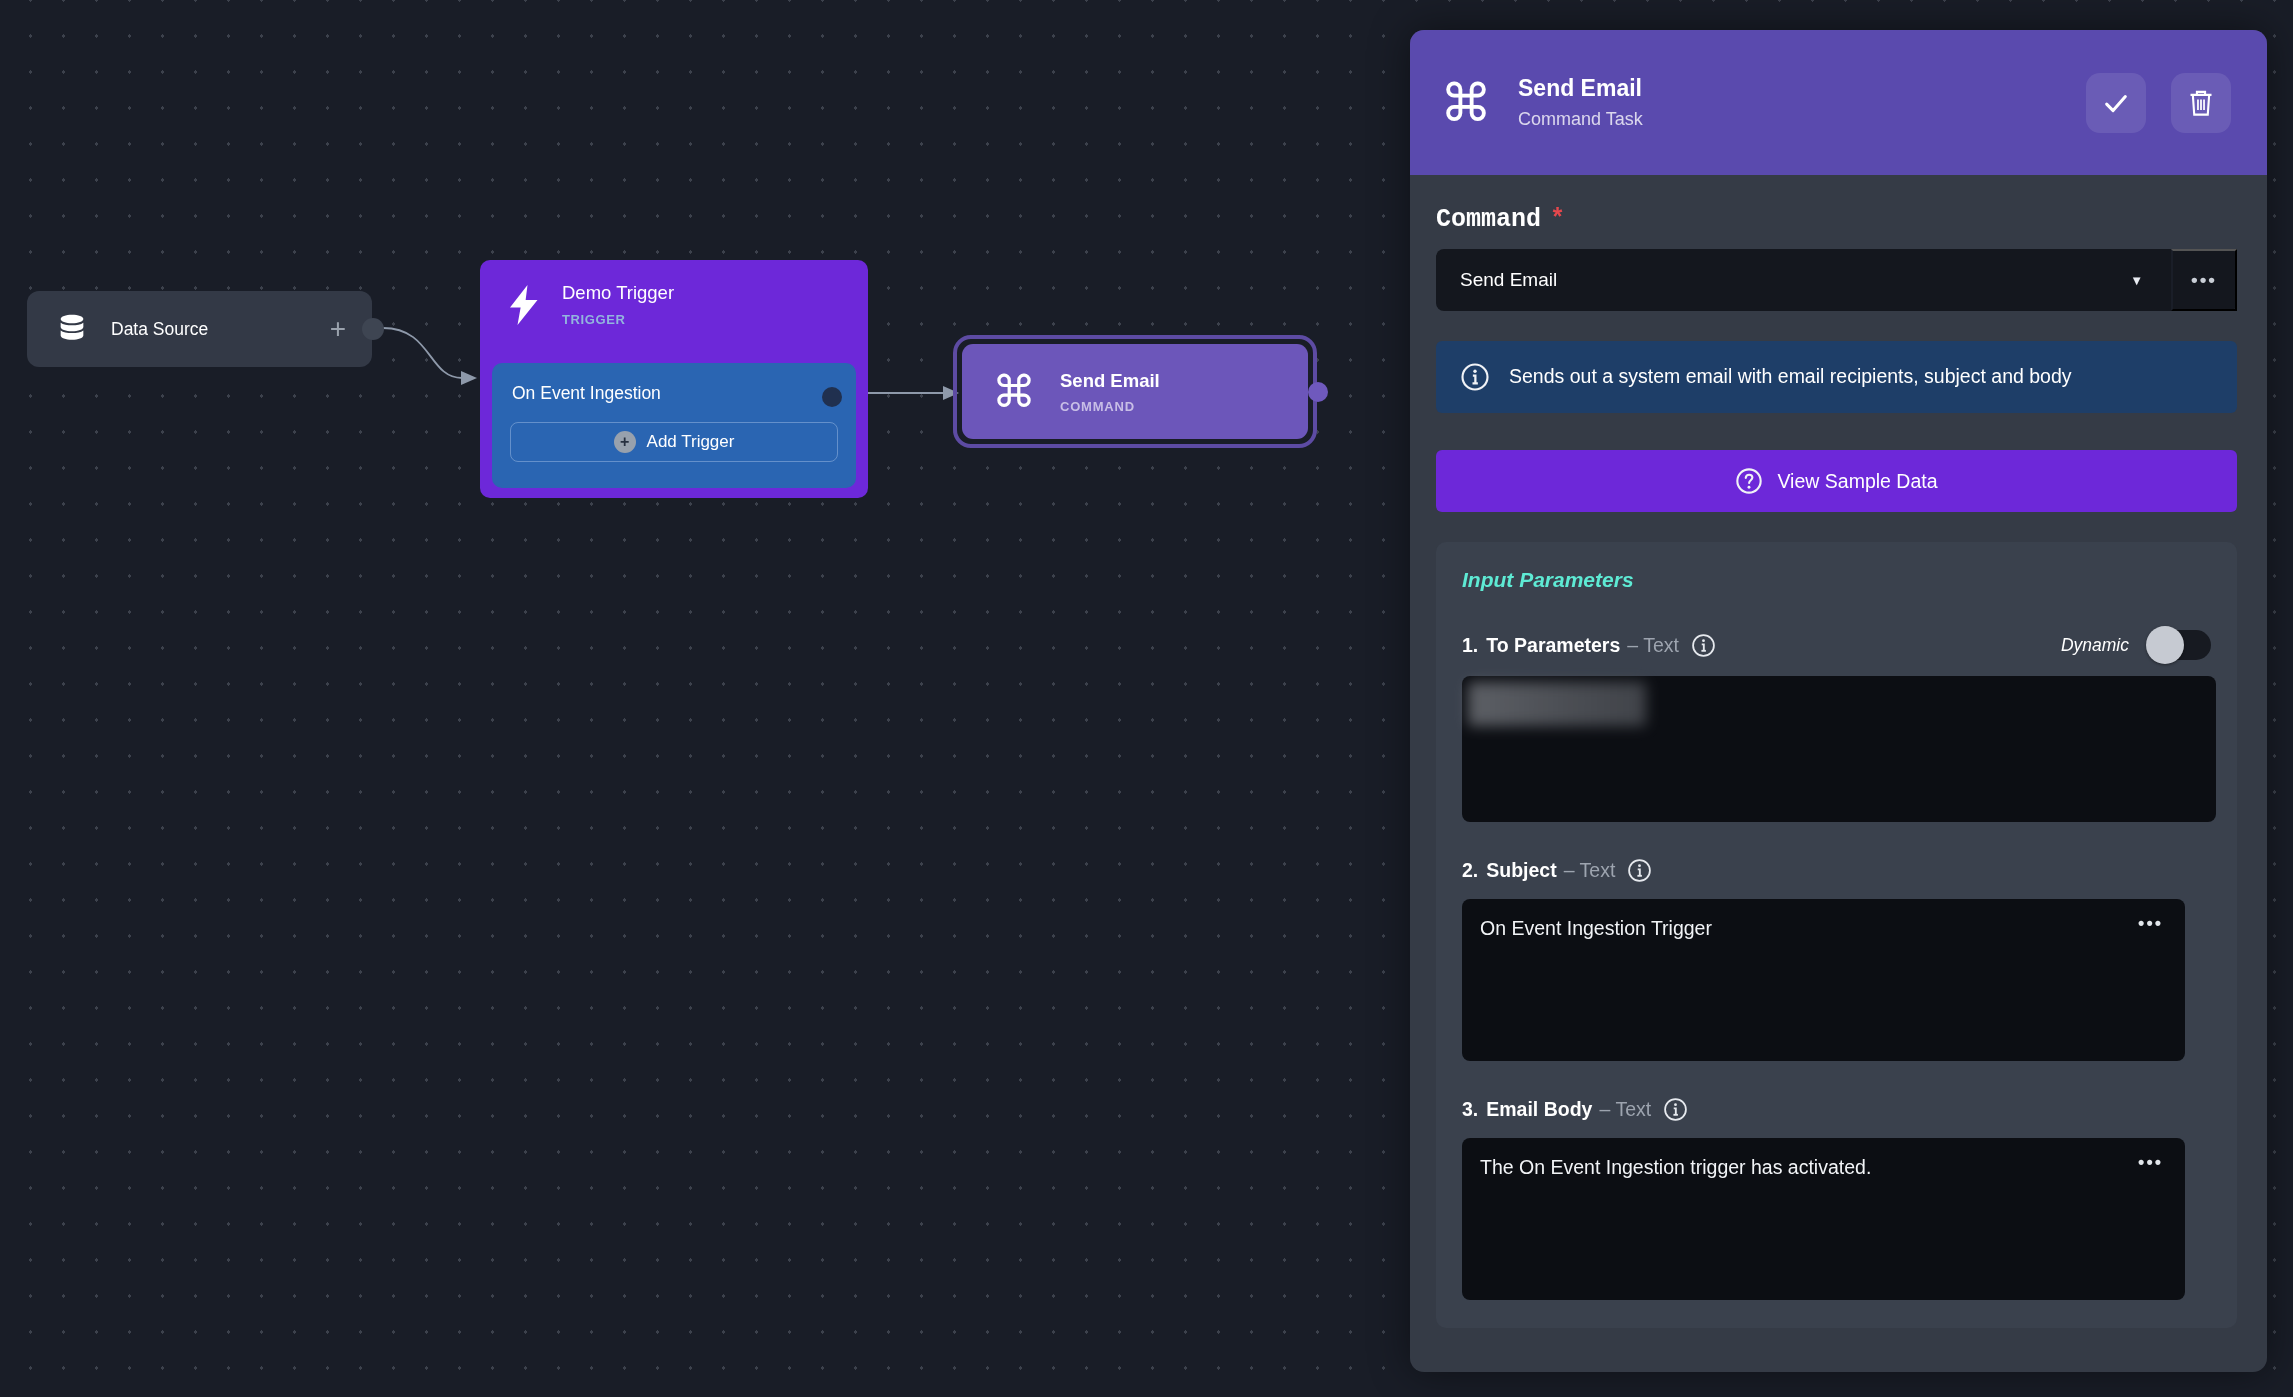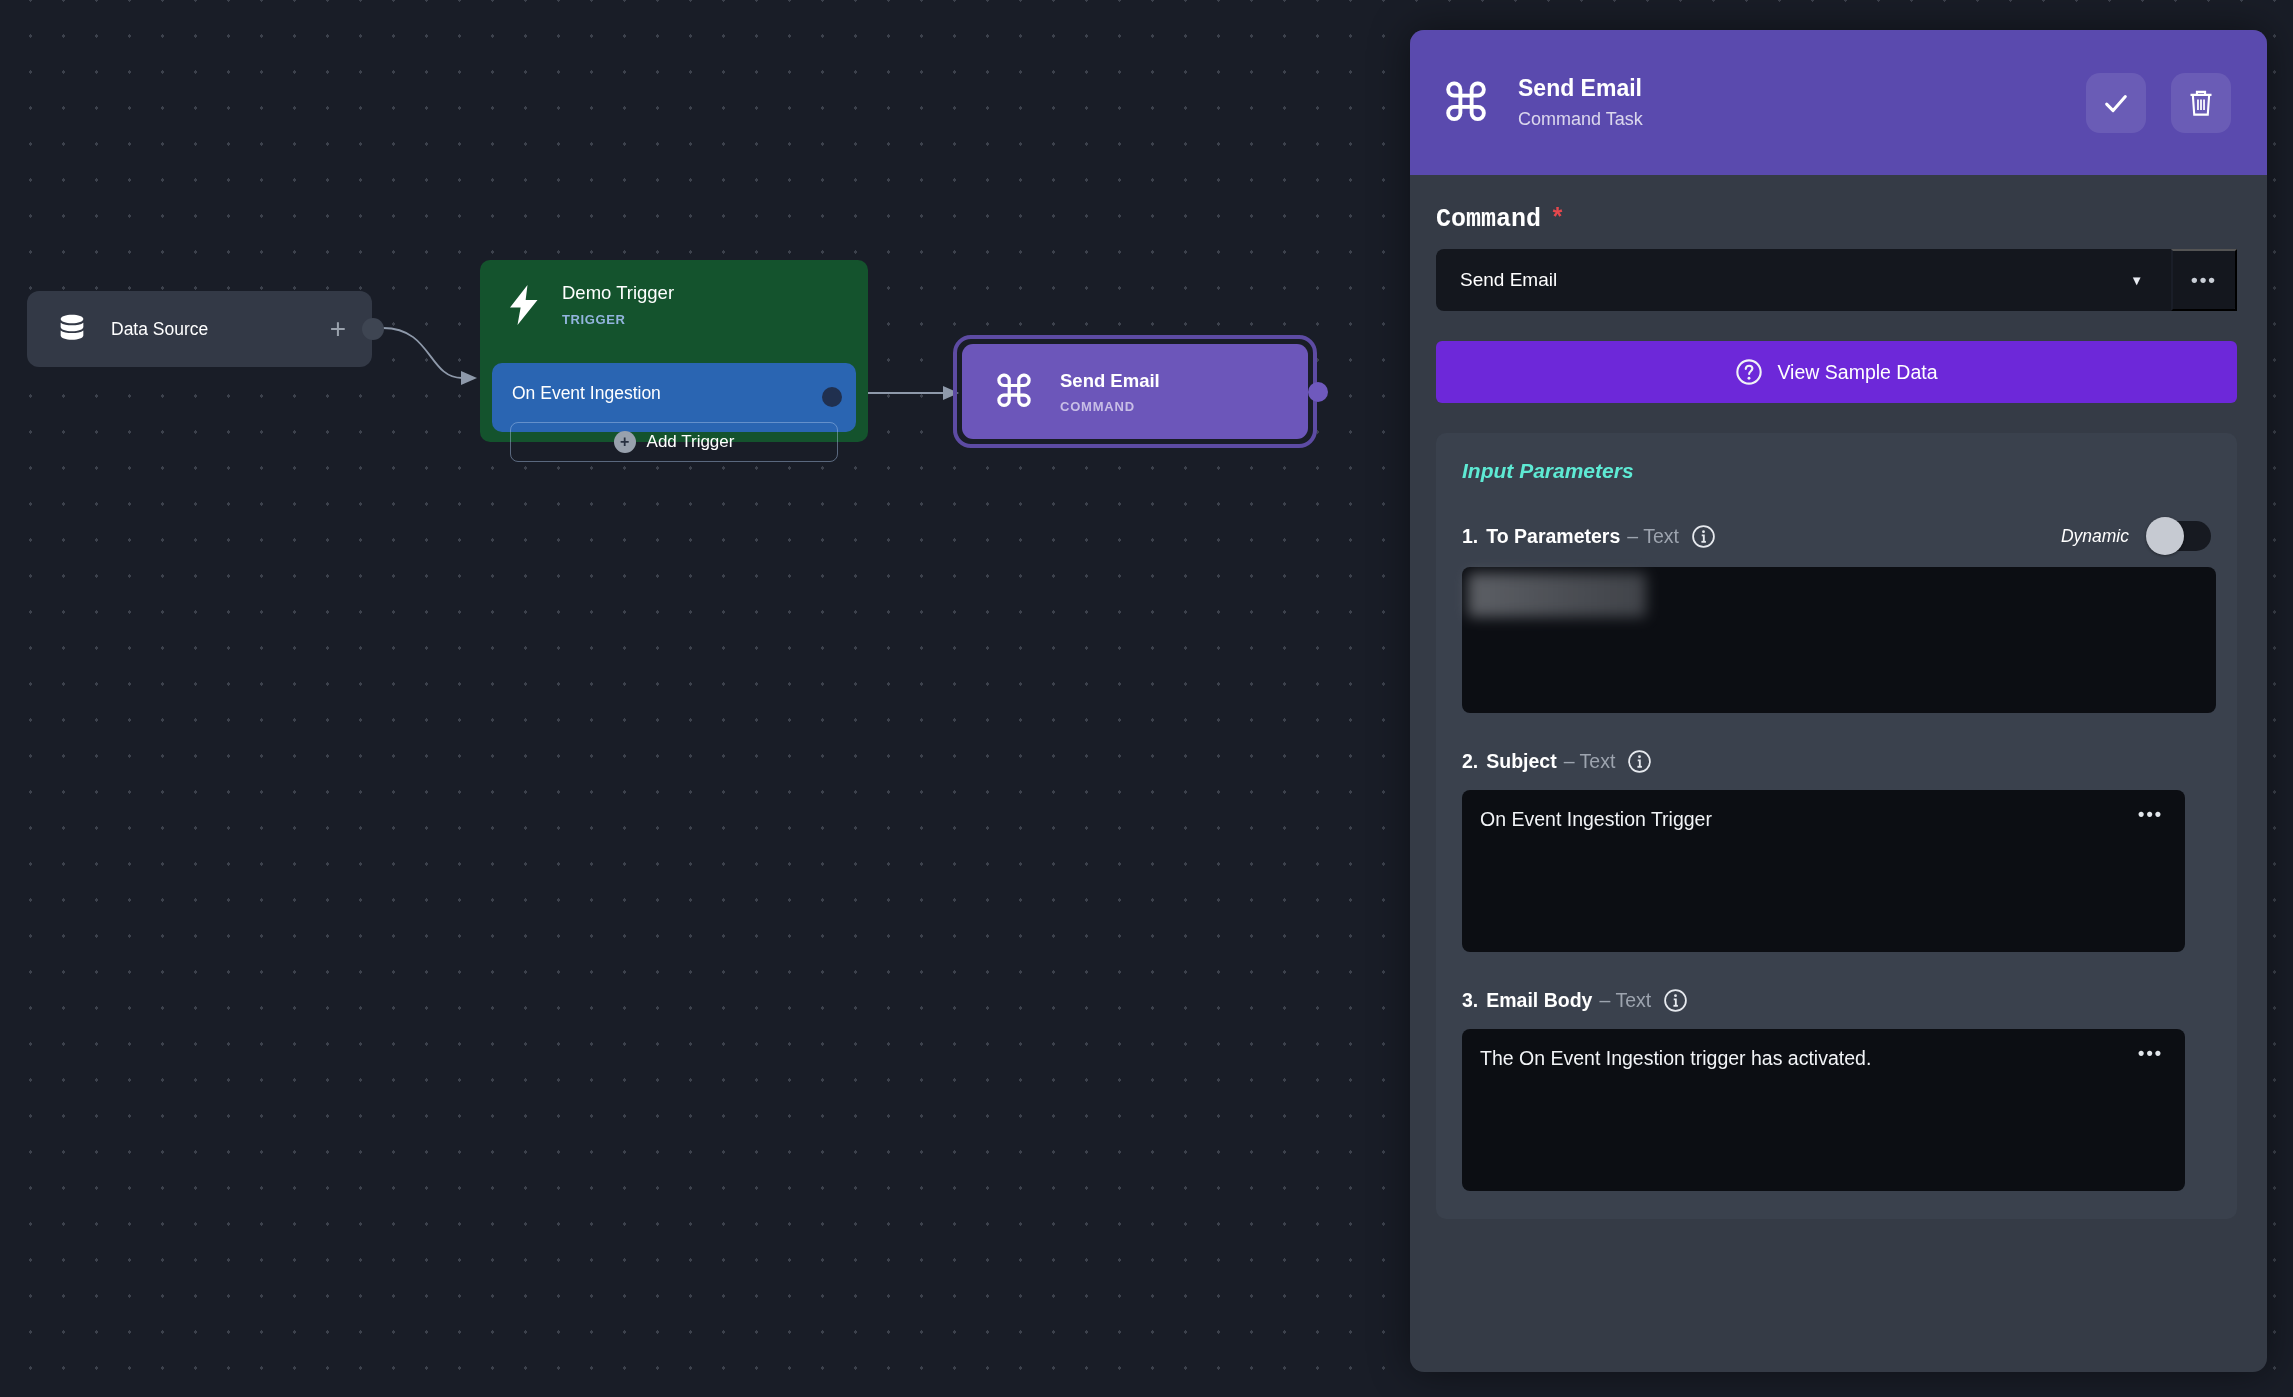--- a/index.html
+++ b/index.html
@@ -24,22 +24,22 @@
   }
   #node-data-source .db-ico { width:34px; height:36px; margin-right:22px; flex:none; }
   #node-data-source .ds-label { font-size:17.5px; color:#fff; flex:1; }
   #node-data-source .plus-glyph { font-size:28px; color:#9aa2ad; font-weight:400; }
   .port { position:absolute; border-radius:50%; }
   #port-data-source { right:-12px; top:50%; transform:translateY(-50%); width:22px; height:22px; background:#3e4552; }
 
   #connector-layer { position:absolute; left:0; top:0; width:1410px; height:600px; pointer-events:none; }
 
   #node-demo-trigger {
-    left:480px; top:260px; width:388px; height:182px;
-    background:#14532d; border-radius:10px;
+    left:480px; top:260px; width:388px; height:238px;
+    background:#6d28d9; border-radius:10px;
   }
   .dt-header { display:flex; align-items:flex-start; padding:22px 24px 0 30px; gap:22px; }
   .bolt-ico { width:30px; height:42px; flex:none; margin-top:2px; }
   .dt-title { font-size:18.5px; color:#fff; margin-bottom:8px; }
   .dt-type { font-size:13px; font-weight:bold; letter-spacing:.6px; color:#93b5de; }
   .dt-inner {
     position:absolute; left:12px; right:12px; top:103px; bottom:10px;
     background:#2a65b2; border-radius:10px;
   }
   .dt-row { display:flex; align-items:center; padding:20px 20px 0 20px; }
@@ -243,20 +243,29 @@
     </div>
 
     <div class="select">
       <span class="select-value">Send Email</span>
       <span class="caret">▼</span>
       <button class="more-btn">
           <span>•••</span>
         </button>
     </div>
 
+    <div class="info-box">
+      <svg class="ico" width="30" height="30" viewBox="0 0 24 24" fill="none" stroke="currentColor">
+        <circle cx="12" cy="12" r="10" stroke-width="1.7"></circle>
+        <circle cx="12" cy="7.4" r="1.35" fill="currentColor" stroke="none"></circle>
+        <path d="M10.3 10.9h2V17" stroke-width="1.8"></path>
+          <path d="M10 17.1h4.3" stroke-width="1.8"></path>
+      </svg>
+      <span class="info-text">Sends out a system email with email recipients, subject and body</span>
+    </div>
 
     <button class="sample-btn">
       <svg class="ico" width="28" height="28" viewBox="0 0 24 24" fill="none" stroke="currentColor">
         <circle cx="12" cy="12" r="10" stroke-width="1.8"></circle>
         <path d="M9.2 9.3c.2-1.7 1.3-2.7 2.9-2.7 1.6 0 2.8 1 2.8 2.5 0 2.2-2.8 2.4-2.8 4.6" stroke-width="1.8" stroke-linecap="round"></path>
         <circle cx="12" cy="17.3" r="1.25" fill="currentColor" stroke="none"></circle>
       </svg>
       <span>View Sample Data</span>
     </button>
 

